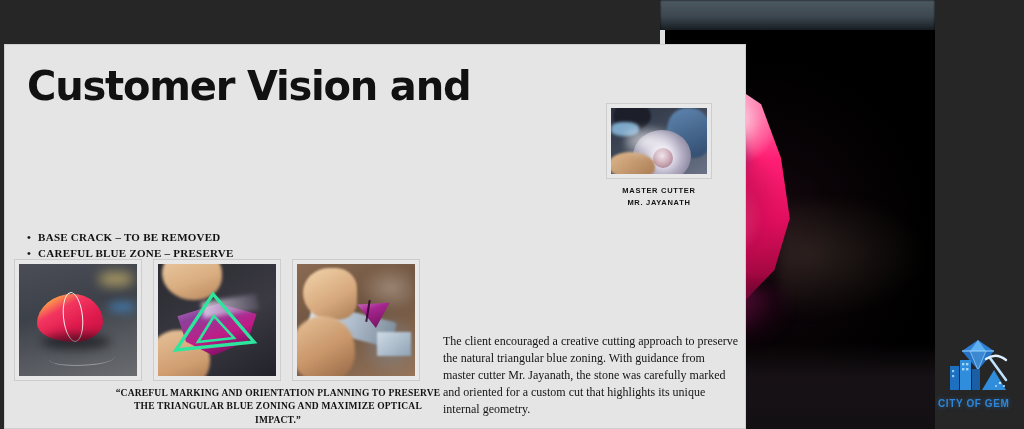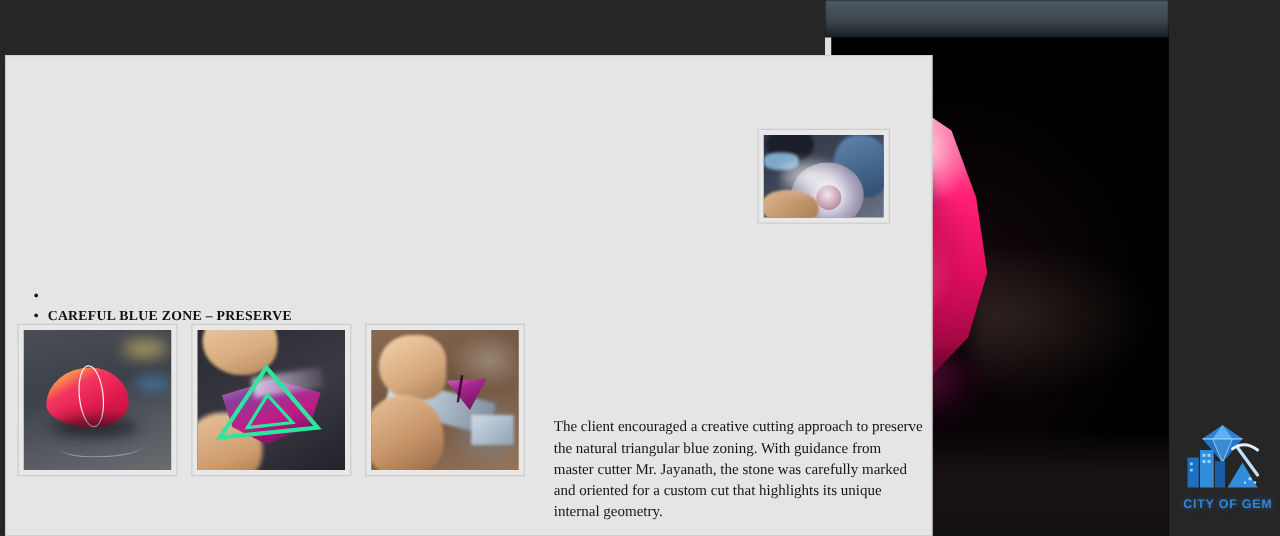--- a/index.html
+++ b/index.html
@@ -64,21 +64,21 @@
     position:absolute; left:0; top:30px; width:5px; height:399px;
     background:linear-gradient(180deg,#dfe0e0 0%,#c9cbcb 55%,#9a9c9c 100%);
   }
 
   
   .brand-logo {
     position:absolute; left:938px; top:336px; width:80px; height:86px;
   }
   .brand-logo svg { display:block; width:80px; height:66px; }
   .brand-text {
-    position:absolute; left:0; top:62px; width:80px; text-align:right;
+    position:absolute; left:0; top:62px; width:80px; text-align:left;
     font-size:10px; font-weight:bold; letter-spacing:.6px;
     color:#2f86d8; text-shadow:0 0 5px rgba(47,134,216,.55);
     font-family:"Liberation Sans", sans-serif;
   }
 
   
   .slide {
     position:absolute; left:4px; top:44px; width:742px; height:385px;
     background:#e5e5e5;
     border:1px solid #cfcfcf;
@@ -289,25 +289,27 @@
         <circle cx="66" cy="50" r="1"></circle>
         <circle cx="58" cy="50" r="0.9"></circle>
       </g>
     </svg>
     <div class="brand-text">CITY OF GEM</div>
   </div>
 
   <div class="slide">
 
     <div class="slide-title">
+      <div>Customer Vision and</div>
     </div>
 
     <div class="bullets">
       <div class="bullet-row">
         <span class="bullet-dot">•</span>
+        <span>BASE CRACK – TO BE REMOVED</span>
       </div>
       <div class="bullet-row">
         <span class="bullet-dot">•</span>
         <span>CAREFUL BLUE ZONE – PRESERVE</span>
       </div>
     </div>
 
     <div class="photo-strip">
 
       <div class="photo-card">
@@ -341,31 +343,36 @@
           <div class="finger1"></div>
           <div class="thumb"></div>
           <div class="gem3"></div>
           <div class="gem3-line"></div>
           <div class="plate"></div>
         </div>
       </div>
 
     </div>
 
+    <div class="photo-caption">“CAREFUL MARKING AND ORIENTATION PLANNING TO PRESERVE THE TRIANGULAR BLUE ZONING AND MAXIMIZE OPTICAL IMPACT.”</div>
 
     <div class="cutter-block">
       <div class="cutter-card">
         <div class="cutter-inner">
           <div class="head"></div>
           <div class="mask"></div>
           <div class="arm"></div>
           <div class="wheel"></div>
           <div class="hub"></div>
           <div class="hand"></div>
           <div class="glow"></div>
         </div>
       </div>
+      <div class="cutter-label">
+        <div>MASTER CUTTER</div>
+        <div>MR. JAYANATH</div>
+      </div>
     </div>
 
     <div class="body-text">The client encouraged a creative cutting approach to preserve the natural triangular blue zoning. With guidance from master cutter Mr. Jayanath, the stone was carefully marked and oriented for a custom cut that highlights its unique internal geometry.</div>
 
   </div>
 </div>
 
 </body></html>

